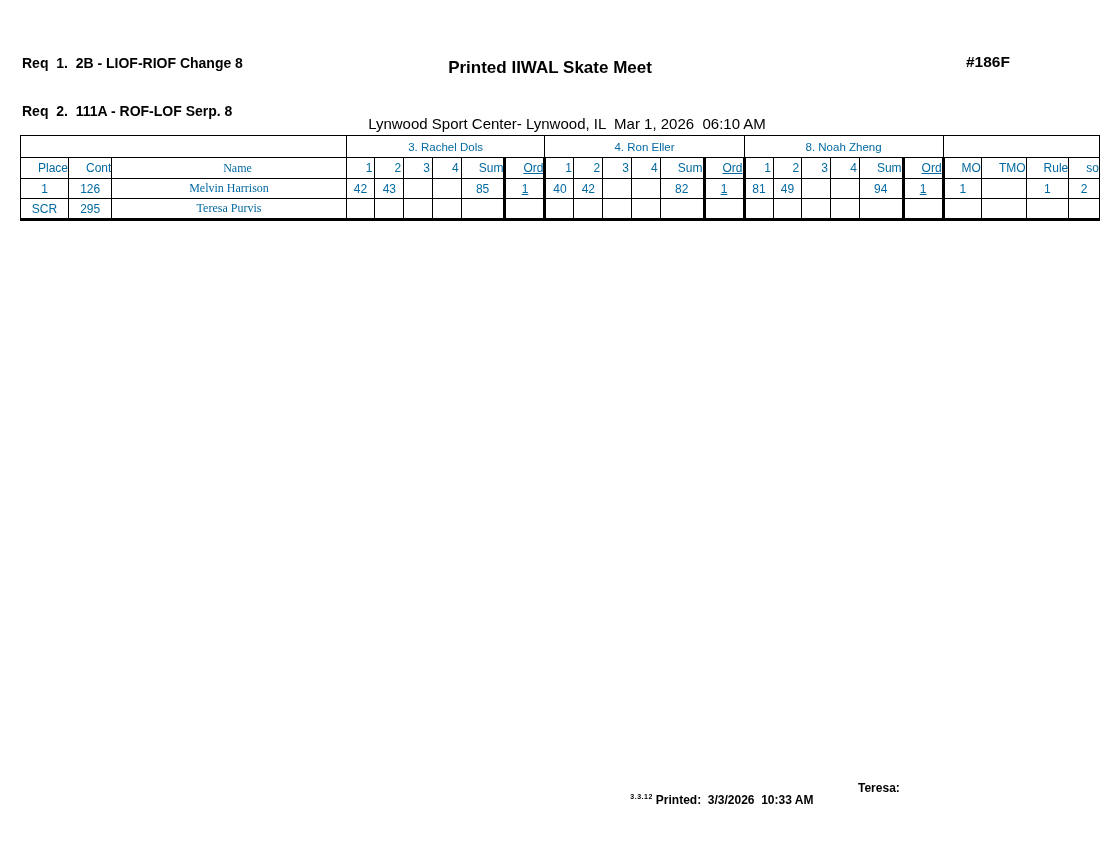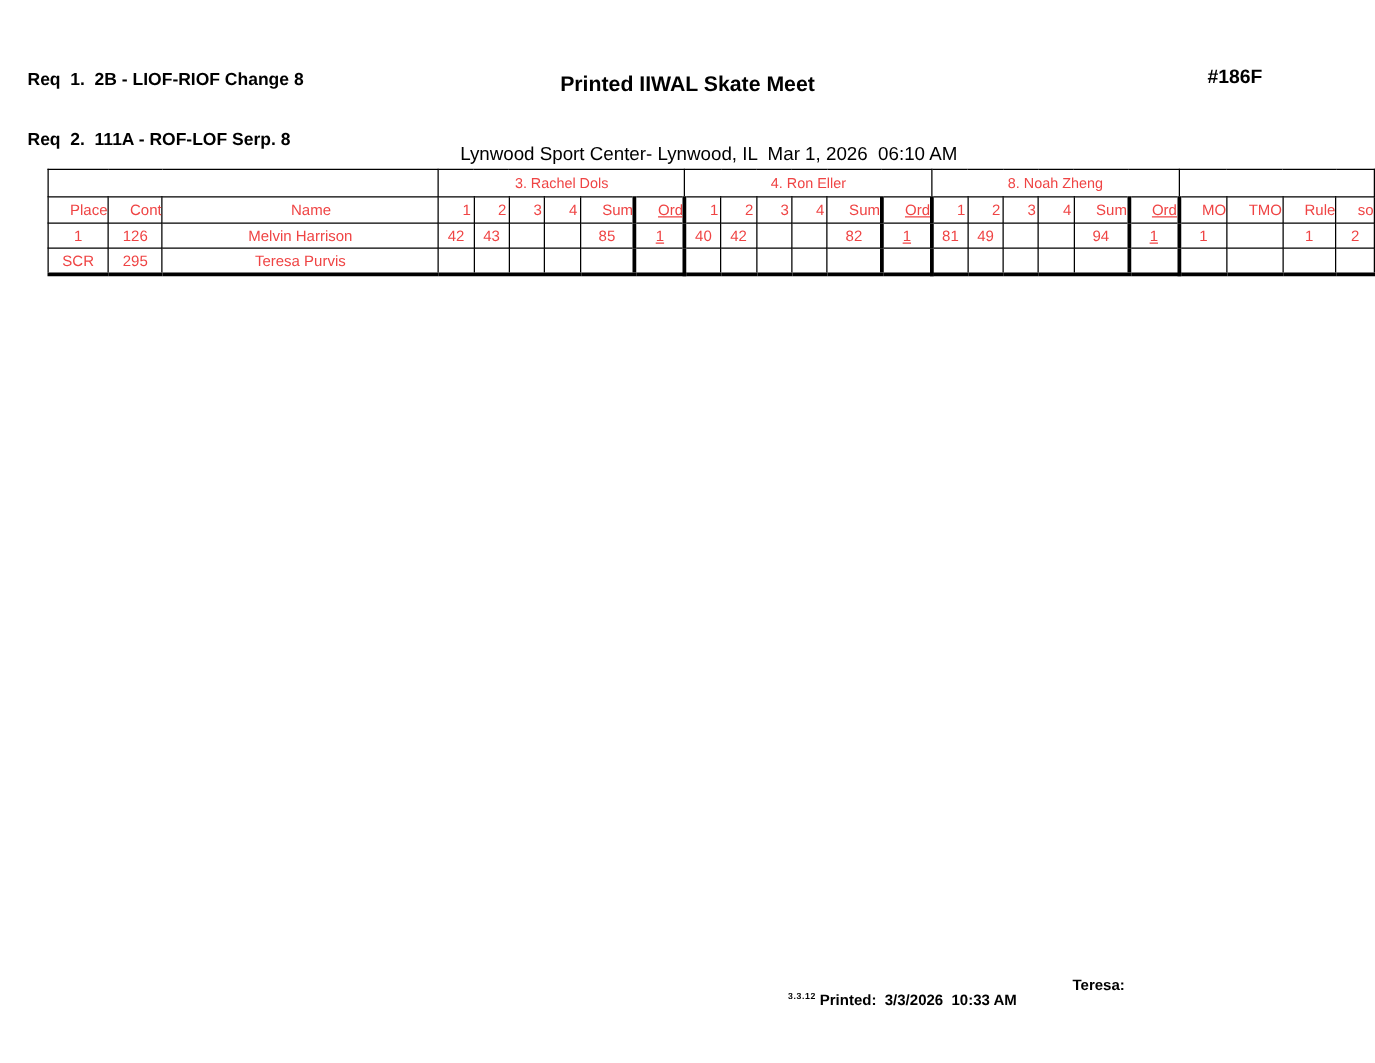--- a/index.html
+++ b/index.html
@@ -44,26 +44,26 @@
     white-space: pre;
   }
   .meet-title   { font-size: 17px;   font-weight: bold; line-height: 21px; }
   .venue-line   { font-size: 15px;   line-height: 20px; margin-left: 34px; }
   .event-title  { font-size: 18.5px; font-weight: bold; line-height: 24px; letter-spacing: 0.4px; }
   .report-line  { font-size: 16px;   line-height: 22px; }
 
   
   table.results {
     position: absolute;
-    left: 38px;
+    left: 20px;
     top: 135px;
     border-collapse: collapse;
     table-layout: fixed;
     font-size: 12px;
-    color: #ef4444;
+    color: #0369a1;
   }
   table.results td, table.results th {
     border: 1px solid #000000;
     padding: 0;
     font-weight: normal;
     white-space: nowrap;
     overflow: hidden;
     text-align: center;
     vertical-align: middle;
   }
@@ -72,21 +72,21 @@
     border: 1px solid #000000;
     height: 21px;
     text-align: left;
     vertical-align: top;
     padding: 1px 0 0 4px;
     font-size: 11.5px;
     white-space: pre;
   }
   tr.hrow th { height: 20px; padding-left: 17px; }
   tr.drow td { height: 19px; }
-  .name-h, td.name-c { text-align: left; padding-left: 5px; }
+  .name-h, td.name-c { text-align: left; padding-left: 5px; font-family: Liberation Serif, serif; }
   td.place-c { text-align: left; padding-left: 6px; }
   td.place-c, td.cont-c, td.name-c { font-weight: bold; }
   td.score-c, td.sum-c { text-align: left; padding-left: 4px; }
   .ordcol {
     border-left: 3px solid #000000 !important;
     border-right: 3px solid #000000 !important;
     text-decoration: underline;
   }
   td.ordcol { font-weight: bold; }
   tr.lastrow td { border-bottom: 3px solid #000000; }

